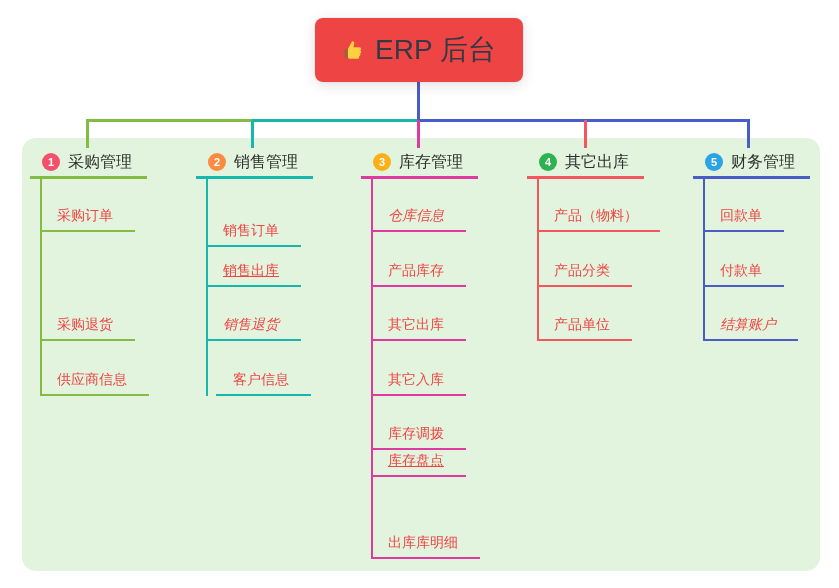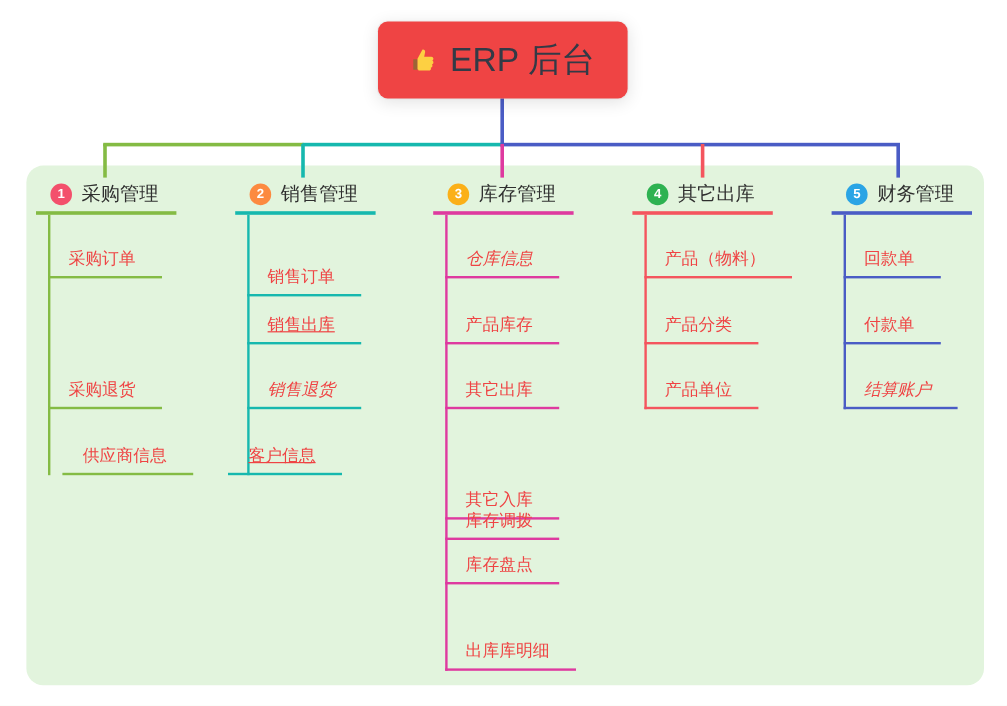--- a/index.html
+++ b/index.html
@@ -69,45 +69,45 @@
     <div class="hline" style="left: 417px; top: 119px; width: 333px; height: 3px; background: rgb(74, 92, 197);"></div>
     <div class="vline" style="left: 86px; top: 120px; width: 3px; height: 28px; background: rgb(132, 187, 68);"></div>
     <div class="branch-title" style="left: 42px; top: 151px;">
       <span class="badge" style="background: rgb(243, 80, 108);">1</span>
       <span>采购管理</span>
     </div>
     <div class="hline" style="left: 30px; top: 176px; width: 117px; height: 3px; background: rgb(132, 187, 68);"></div>
     <div class="vline" style="left: 40px; top: 179px; width: 2px; height: 216.5px; background: rgb(132, 187, 68);"></div>
     <div class="child" style="left: 40px; top: 202px; border-bottom-color: rgb(132, 187, 68);">采购订单</div>
     <div class="child" style="left: 40px; top: 311px; border-bottom-color: rgb(132, 187, 68);">采购退货</div>
-    <div class="child" style="left: 52px; top: 365.5px; border-bottom-color: rgb(132, 187, 68);">供应商信息</div>
+    <div class="child" style="left: 40px; top: 365.5px; border-bottom-color: rgb(132, 187, 68);">供应商信息</div>
     <div class="vline" style="left: 251px; top: 120px; width: 3px; height: 28px; background: rgb(22, 184, 174);"></div>
     <div class="branch-title" style="left: 208px; top: 151px;">
       <span class="badge" style="background: rgb(252, 138, 64);">2</span>
       <span>销售管理</span>
     </div>
     <div class="hline" style="left: 196px; top: 176px; width: 117px; height: 3px; background: rgb(22, 184, 174);"></div>
     <div class="vline" style="left: 206px; top: 179px; width: 2px; height: 216.5px; background: rgb(22, 184, 174);"></div>
     <div class="child" style="left: 206px; top: 217px; border-bottom-color: rgb(22, 184, 174);">销售订单</div>
     <div class="child" style="left: 206px; top: 256.5px; border-bottom-color: rgb(22, 184, 174); text-decoration: underline;">销售出库</div>
     <div class="child" style="left: 206px; top: 311px; border-bottom-color: rgb(22, 184, 174); font-style: italic;">销售退货</div>
-    <div class="child" style="left: 190px; top: 365.5px; border-bottom-color: rgb(22, 184, 174); text-decoration: underline;">客户信息</div>
+    <div class="child" style="left: 216px; top: 365.5px; border-bottom-color: rgb(22, 184, 174);">客户信息</div>
     <div class="vline" style="left: 417px; top: 120px; width: 3px; height: 28px; background: rgb(222, 58, 159);"></div>
     <div class="branch-title" style="left: 373px; top: 151px;">
       <span class="badge" style="background: rgb(251, 176, 24);">3</span>
       <span>库存管理</span>
     </div>
     <div class="hline" style="left: 361px; top: 176px; width: 117px; height: 3px; background: rgb(222, 58, 159);"></div>
     <div class="vline" style="left: 371px; top: 179px; width: 2px; height: 380px; background: rgb(222, 58, 159);"></div>
     <div class="child" style="left: 371px; top: 202px; border-bottom-color: rgb(222, 58, 159); font-style: italic;">仓库信息</div>
     <div class="child" style="left: 371px; top: 256.5px; border-bottom-color: rgb(222, 58, 159);">产品库存</div>
     <div class="child" style="left: 371px; top: 311px; border-bottom-color: rgb(222, 58, 159);">其它出库</div>
-    <div class="child" style="left: 371px; top: 365.5px; border-bottom-color: rgb(222, 58, 159); margin-top: 37px;">其它入库</div>
+    <div class="child" style="left: 371px; top: 365.5px; border-bottom-color: rgb(222, 58, 159);">其它入库</div>
     <div class="child" style="left: 371px; top: 420px; border-bottom-color: rgb(222, 58, 159);">库存调拨</div>
-    <div class="child" style="left: 371px; top: 457px; border-bottom-color: rgb(222, 58, 159);">库存盘点</div>
+    <div class="child" style="left: 371px; top: 447px; border-bottom-color: rgb(222, 58, 159); text-decoration: underline;">库存盘点</div>
     <div class="child" style="left: 371px; top: 529px; border-bottom-color: rgb(222, 58, 159);">出库库明细</div>
     <div class="vline" style="left: 584px; top: 120px; width: 3px; height: 28px; background: rgb(244, 85, 94);"></div>
     <div class="branch-title" style="left: 539px; top: 151px;">
       <span class="badge" style="background: rgb(46, 178, 81);">4</span>
       <span>其它出库</span>
     </div>
     <div class="hline" style="left: 527px; top: 176px; width: 117px; height: 3px; background: rgb(244, 85, 94);"></div>
     <div class="vline" style="left: 537px; top: 179px; width: 2px; height: 162px; background: rgb(244, 85, 94);"></div>
     <div class="child" style="left: 537px; top: 202px; border-bottom-color: rgb(244, 85, 94);">产品（物料）</div>
     <div class="child" style="left: 537px; top: 256.5px; border-bottom-color: rgb(244, 85, 94);">产品分类</div>

